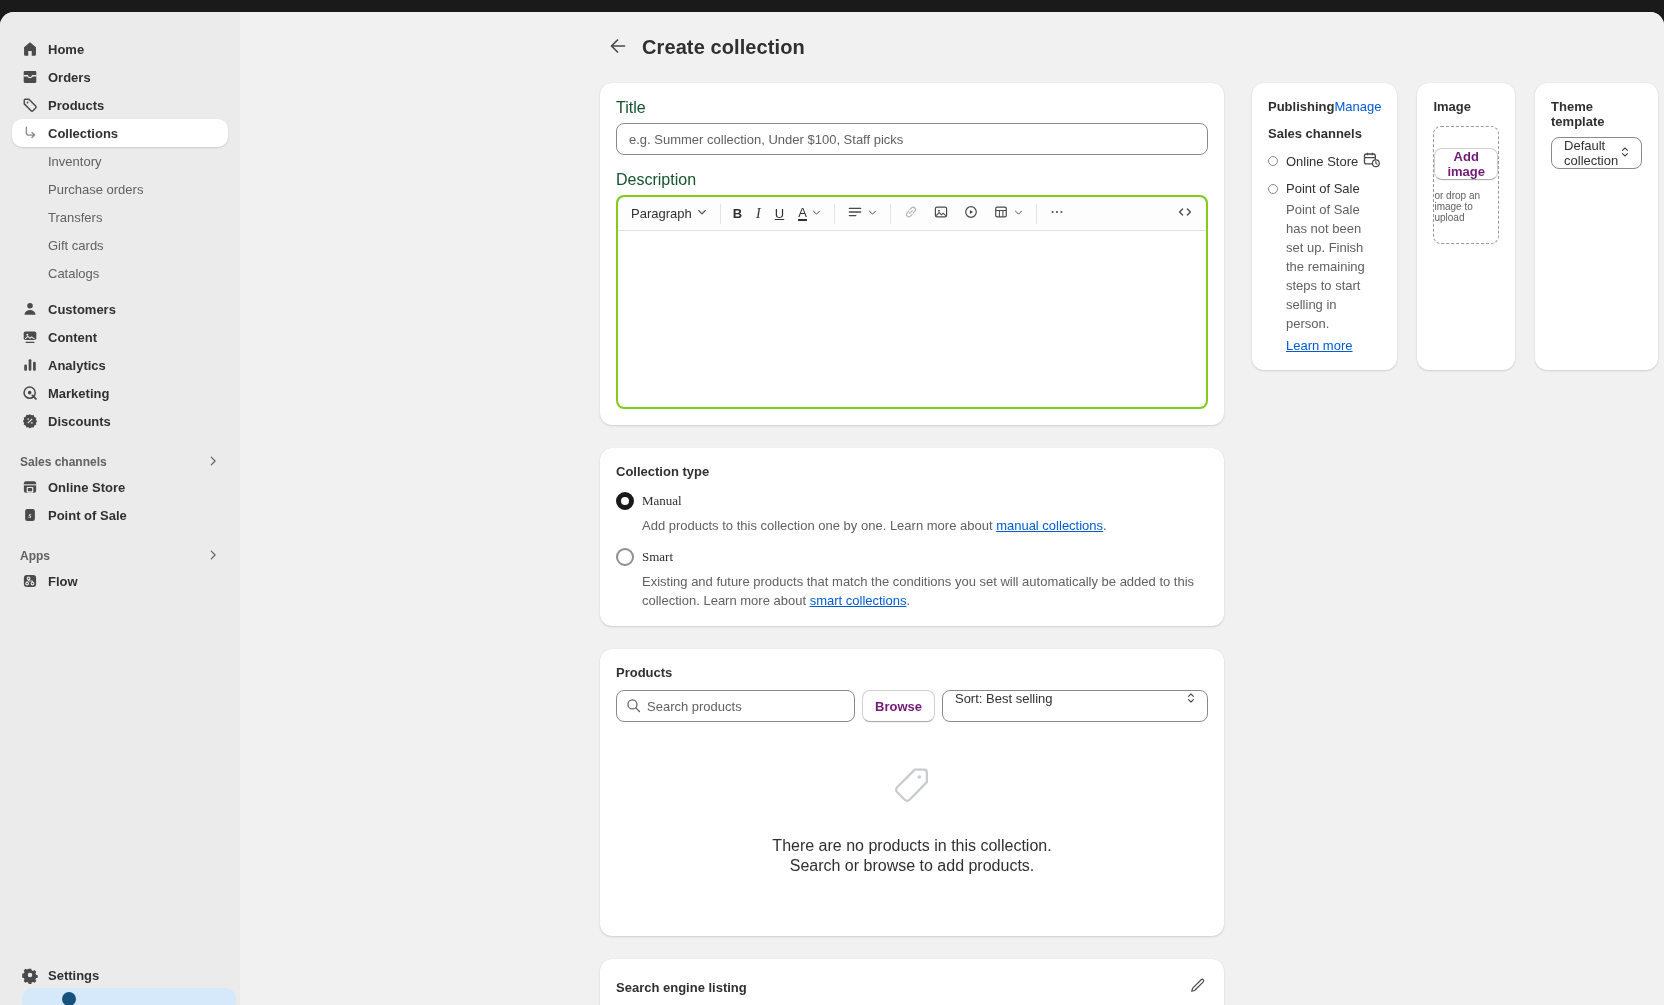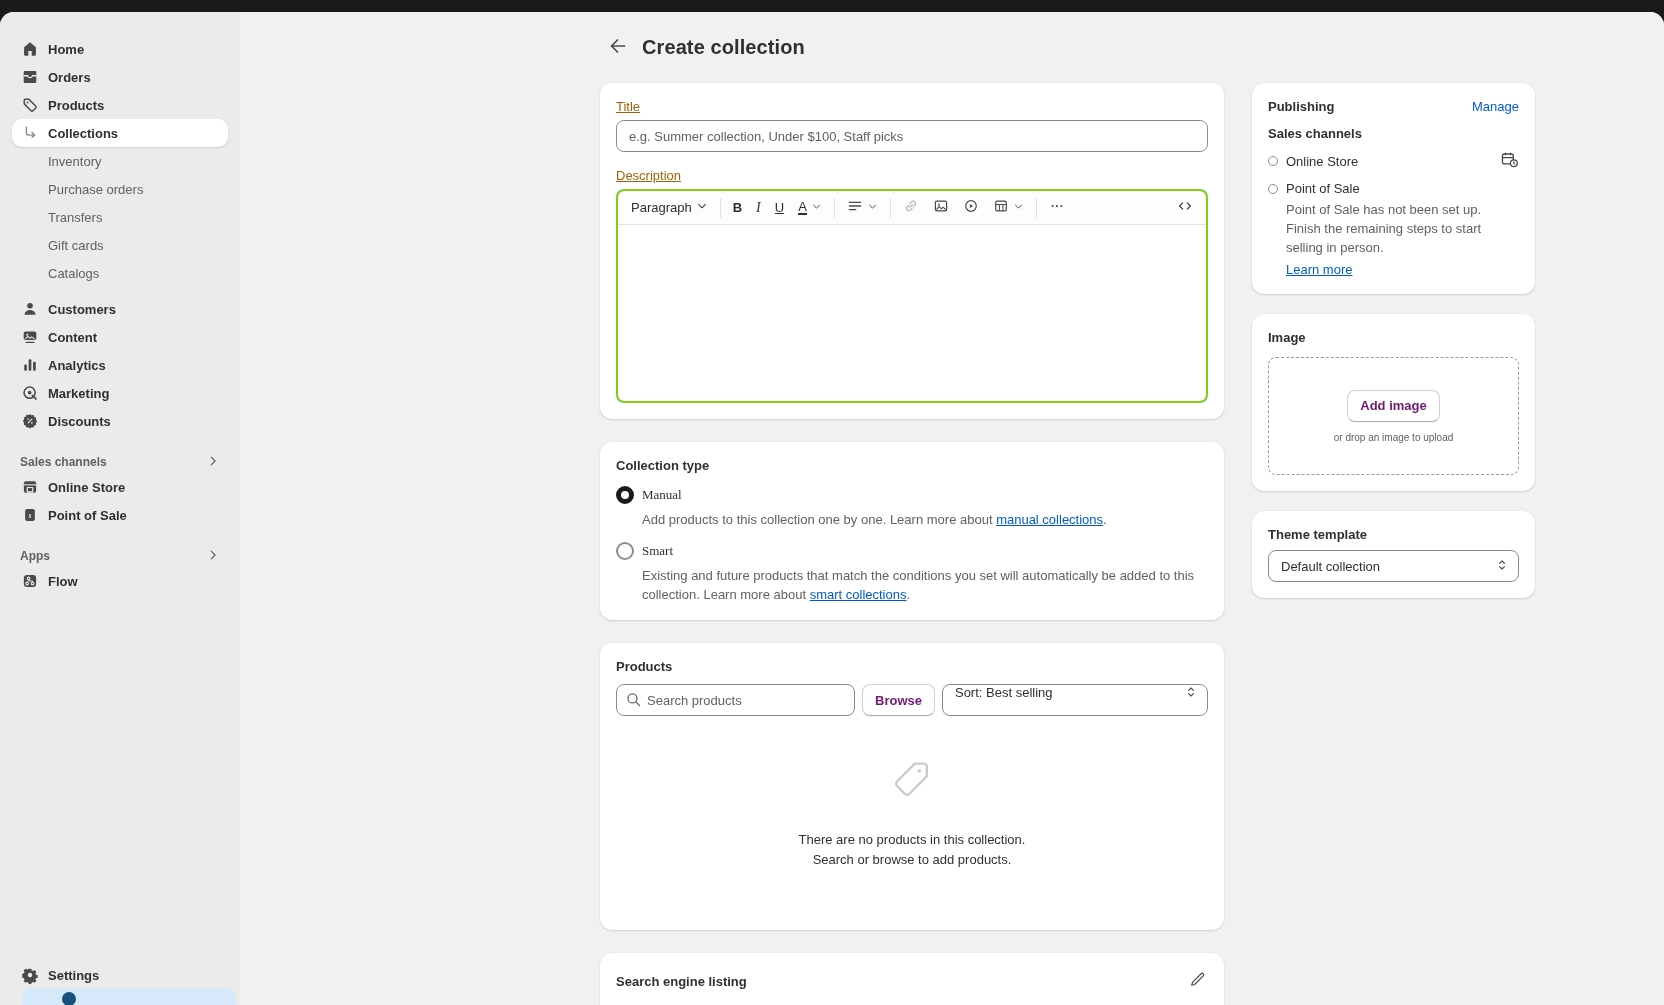--- a/index.html
+++ b/index.html
@@ -53,27 +53,27 @@
   .main { flex:1; background:#f1f1f1; position:relative; overflow:hidden; }
   .page { margin-left:360px; width:949px; padding-top:21px; }
   .page-header { display:flex; align-items:center; gap:10px; margin:0 0 22px 4px; }
   .back-btn {
     width:28px; height:28px; border:none; background:transparent; border-radius:8px;
     display:flex; align-items:center; justify-content:center; color:#4a4a4a; cursor:pointer;
   }
   .page-title { font-size:20px; font-weight:700; color:#303030; margin:0; letter-spacing:.1px; }
   .columns { display:flex; gap:28px; align-items:flex-start; }
   .col-primary { width:624px; display:flex; flex-direction:column; gap:23px; }
-  .col-secondary { width:283px; display:flex; flex-direction:column; gap:20px; }
+  .col-secondary { width:255px; display:flex; flex-direction:row; gap:20px; }
   .card {
     background:#fff; border-radius:12px; padding:16px;
     box-shadow:0 1px 2px rgba(26,26,26,.15), 0 0 1px rgba(0,0,0,.1);
   }
   .card-heading { font-size:13px; font-weight:700; color:#303030; }
-  .field-label { font-size:13px; color:#a16207; margin-bottom:6px;text-decoration:underline; }
+  .field-label { font-size:16px; color:#14532d; margin-bottom:6px; }
   .text-input {
     width:100%; height:32px; border:1px solid #8a8a8a; border-radius:8px;
     padding:0 12px; font-size:13px; color:#303030; font-family:"Liberation Sans",sans-serif;
     background:#fff; outline:none;
   }
   .text-input::placeholder { color:#616161; }
   .mt16 { margin-top:16px; }
   
   .rte { border:2px solid #84cc16; border-radius:8px; overflow:hidden; background:#15803d; }
   .rte-toolbar {
@@ -113,21 +113,21 @@
     box-shadow:0 1px 0 rgba(0,0,0,.04);
   }
   .sort-select {
     flex:1; height:32px; border:1px solid #8a8a8a; border-radius:8px; background:#fff;
     display:flex; align-items:flex-start; justify-content:space-between; padding:0 9px 0 12px;
     font-size:13px; color:#303030; cursor:pointer;
   }
   .sort-select svg { color:#4a4a4a; }
   .empty-state { display:flex; flex-direction:column; align-items:center; padding:40px 0 44px 0; }
   .empty-state .tag-wrap { color:#c9cccf; transform:scaleX(-1); }
-  .empty-line { font-size:13px; line-height:20px; color:#303030; text-align:center; }
+  .empty-line { font-size:16px; line-height:20px; color:#303030; text-align:center; }
   .empty-line.first { margin-top:24px; }
   
   .seo-card { min-height:120px; }
   .heading-row { display:flex; align-items:center; justify-content:space-between; }
   .pencil-btn { border:none; background:none; color:#4a4a4a; cursor:pointer; padding:2px; border-radius:6px; }
   
   .manage-link { font-size:13px; color:#005bd3; text-decoration:none; cursor:pointer; }
   .pub-subheading { margin-top:12px; font-size:13px; font-weight:700; color:#303030; }
   .channel-row { display:flex; align-items:center; margin-top:9px; }
   .bullet { width:10px; height:10px; border-radius:50%; border:1.5px solid #8a8a8a; flex:0 0 10px; margin-right:8px; }

